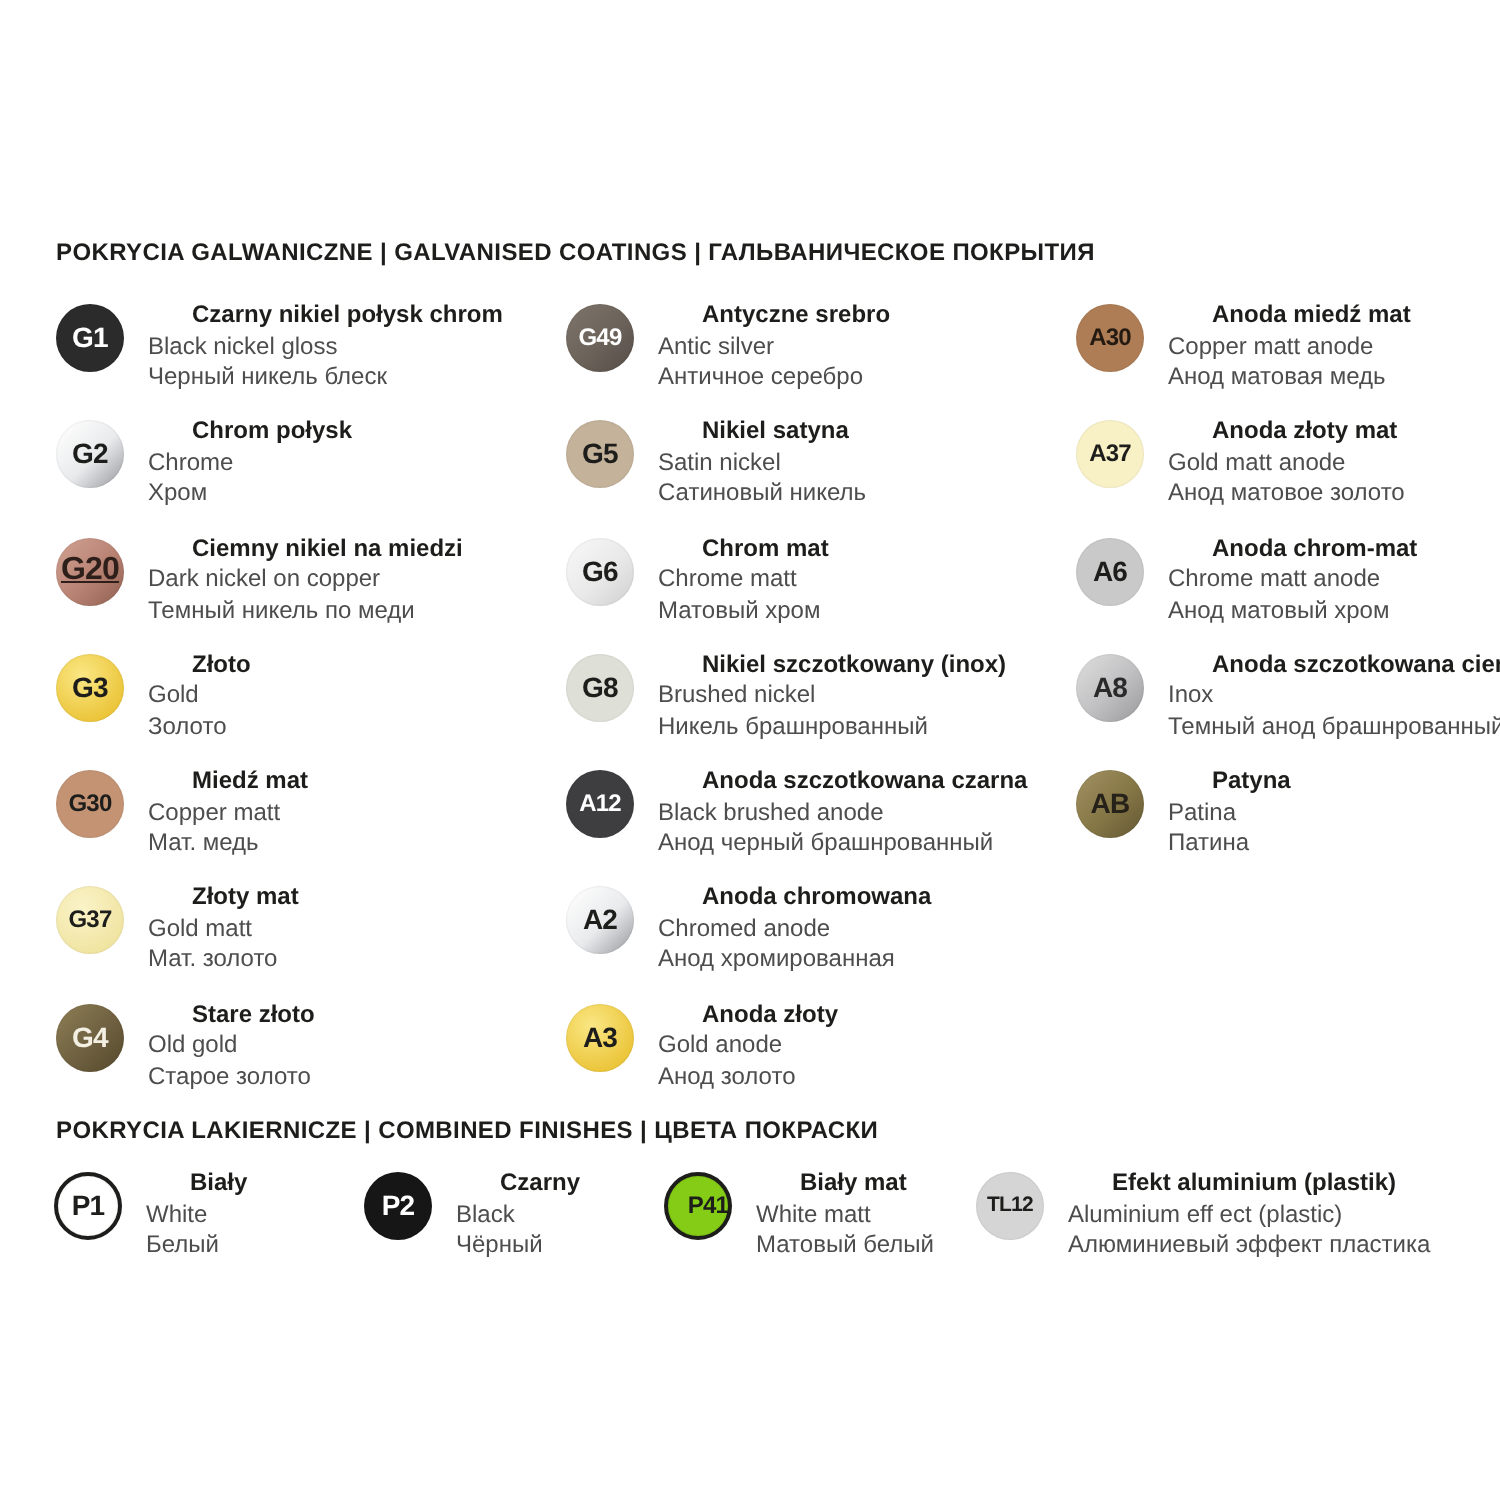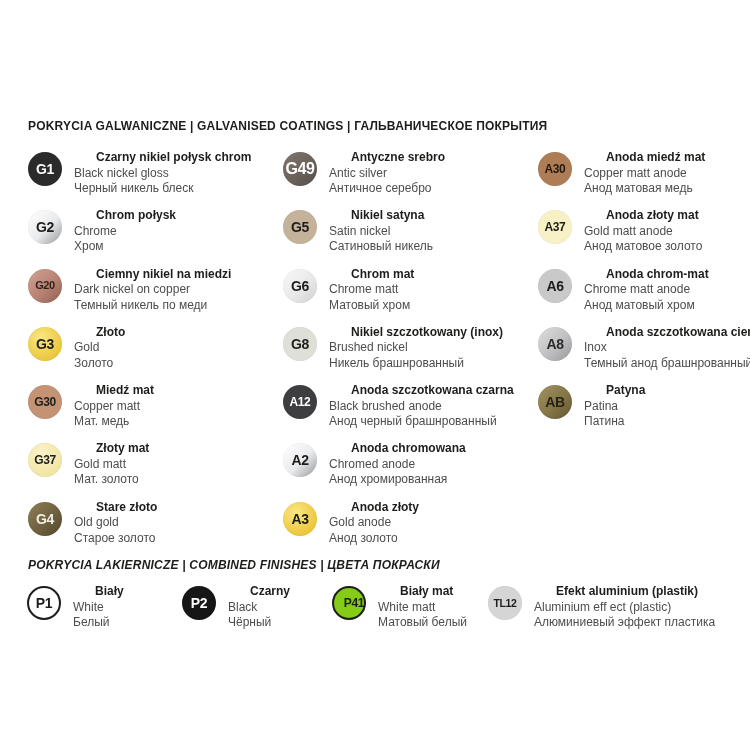--- a/index.html
+++ b/index.html
@@ -8,21 +8,21 @@
     font-family:"Liberation Sans","DejaVu Sans",sans-serif;
     -webkit-font-smoothing:antialiased;
   }
   .page{position:relative;width:750px;height:750px;background:#ffffff;overflow:hidden;}
   .sec-header{
     position:absolute;margin:0;
     font-size:12px;font-weight:700;color:#1d1d1b;letter-spacing:.2px;
     white-space:nowrap;
   }
   #sec1-header{left:28px;top:119px;}
-  #sec2-header{left:28px;top:558px;font-style:italic;}
+  #sec2-header{left:28px;top:558px;}
   .col{position:absolute;top:150px;}
   #col-0{left:28px;width:255px;}
   #col-1{left:283px;width:255px;}
   #col-2{left:538px;width:212px;}
   .entry{display:flex;align-items:flex-start;height:58.3px;}
   .swatch{
     flex:0 0 auto;width:34px;height:34px;border-radius:50%;
     display:flex;align-items:center;justify-content:center;
     margin-top:2px;box-sizing:border-box;
     box-shadow:inset 0 0 1px rgba(0,0,0,.15);
@@ -60,21 +60,21 @@
           <span class="code" style="font-size: 14px;">G2</span>
         </span>
         <span class="labels">
           <span class="title">Chrom połysk</span>
           <span class="sub">Chrome</span>
           <span class="sub">Хром</span>
         </span>
       </div>
       <div class="entry">
         <span class="swatch" style="background: linear-gradient(135deg, rgb(207, 160, 145) 5%, rgb(184, 130, 115) 55%, rgb(142, 95, 80) 100%); color: rgb(46, 31, 26);">
-          <span class="code" style="font-size: 11px;">G20</span>
+          <span class="code" style="font-size: 16px; text-decoration: underline;">G20</span>
         </span>
         <span class="labels">
           <span class="title">Ciemny nikiel na miedzi</span>
           <span class="sub">Dark nickel on copper</span>
           <span class="sub">Темный никель по меди</span>
         </span>
       </div>
       <div class="entry">
         <span class="swatch" style="background: radial-gradient(circle at 38% 32%, rgb(250, 231, 132) 0%, rgb(233, 192, 47) 85%); color: rgb(29, 29, 27);">
           <span class="code" style="font-size: 14px;">G3</span>
@@ -112,21 +112,21 @@
         <span class="labels">
           <span class="title">Stare złoto</span>
           <span class="sub">Old gold</span>
           <span class="sub">Старое золото</span>
         </span>
       </div>
     </div>
   <div class="col" id="col-1">
       <div class="entry">
         <span class="swatch" style="background: linear-gradient(135deg, rgb(125, 115, 105) 5%, rgb(107, 98, 90) 55%, rgb(84, 77, 70) 100%); color: rgb(255, 255, 255);">
-          <span class="code" style="font-size: 16px; text-align: right;">G49</span>
+          <span class="code" style="font-size: 12px; text-align: right;">G49</span>
         </span>
         <span class="labels">
           <span class="title">Antyczne srebro</span>
           <span class="sub">Antic silver</span>
           <span class="sub">Античное серебро</span>
         </span>
       </div>
       <div class="entry">
         <span class="swatch" style="background: rgb(196, 178, 154); color: rgb(29, 29, 27);">
           <span class="code" style="font-size: 14px;">G5</span>

